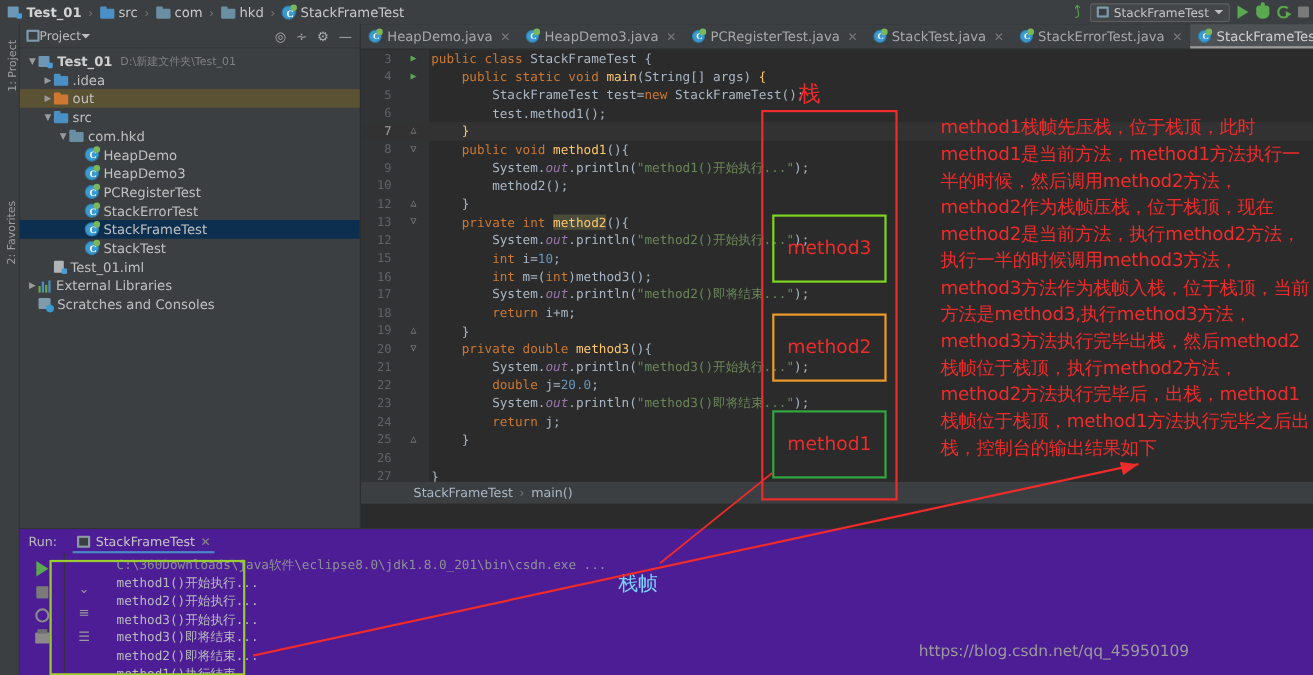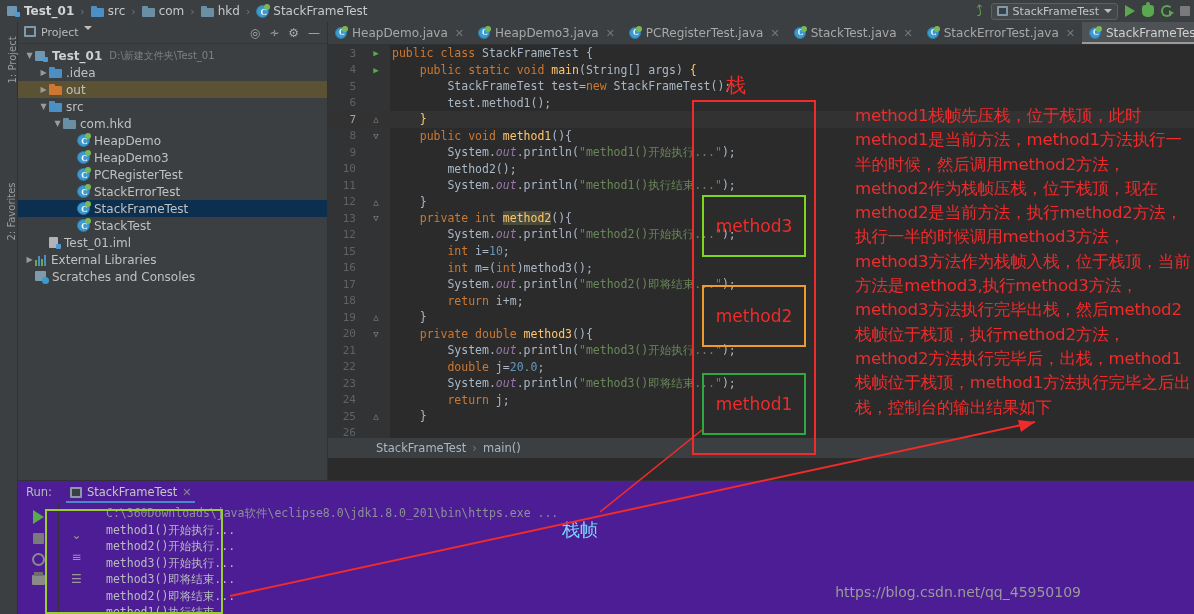--- a/index.html
+++ b/index.html
@@ -92,21 +92,21 @@
 
   
   .projpanel {
     position:absolute; left:18px; top:22px; width:310px; height:458px;
     background:#3c3f41; border-right:1px solid #2f3133;
   }
   .proj-toolbar {
     height:22px; display:flex; align-items:center; padding-left:6px;
     border-bottom:1px solid #34373a; font-size:11px; color:#bbbbbb;
   }
-  .proj-toolbar .pt-left { display:flex; align-items:flex-start; gap:5px; }
+  .proj-toolbar .pt-left { display:flex; align-items:center; }
   .proj-sq { width:12px;height:11px;background:#7d9bab;border-radius:1px;position:relative;}
   .proj-sq::after{content:"";position:absolute;left:2px;top:2px;width:8px;height:7px;background:#3c3f41;}
   .proj-toolbar .pt-right { margin-left:auto; display:flex; align-items:center; gap:9px; padding-right:7px; }
   .tb-ico { color:#aaaaaa; font-size:12px; line-height:1; }
 
   .tree { padding-top:3px; font-size:12px; color:#bbbbbb; }
   .trow { height:17px; display:flex; align-items:center; white-space:nowrap; }
   .trow.sel-blue { background:#0d2f4f; }
   .trow.sel-olive { background:#5b5233; }
   .arrow { width:11px; text-align:center; color:#9a9a9a; font-size:8px; flex:0 0 11px; }
@@ -460,21 +460,20 @@
       <div class="gutter"></div>
       <div class="codelines" id="codelines">
           <div class="cl"><span class="ln">3</span><span class="gut-mark">▶</span><span class="ctext"><span class="k">public class </span><span class="id">StackFrameTest </span><span class="id">{</span></span></div>
           <div class="cl"><span class="ln">4</span><span class="gut-mark">▶</span><span class="ctext">    <span class="k">public static void </span><span class="f">main</span><span class="id">(</span><span class="id">String[] args</span><span class="id">) </span><span class="brace-y">{</span></span></div>
           <div class="cl"><span class="ln">5</span><span class="gut-mark"></span><span class="ctext">        <span class="id">StackFrameTest test=</span><span class="k">new </span><span class="id">StackFrameTest();</span></span></div>
           <div class="cl"><span class="ln">6</span><span class="gut-mark"></span><span class="ctext">        <span class="id">test.method1();</span></span></div>
           <div class="cl hl"><span class="ln cur">7</span><span class="gut-mark fold">△</span><span class="ctext">    <span class="brace-y">}</span></span></div>
           <div class="cl"><span class="ln">8</span><span class="gut-mark fold">▽</span><span class="ctext">    <span class="k">public void </span><span class="f">method1</span><span class="id">(){</span></span></div>
           <div class="cl"><span class="ln">9</span><span class="gut-mark"></span><span class="ctext">        <span class="id">System.</span><span class="fi">out</span><span class="id">.println(</span><span class="s">"method1()开始执行..."</span><span class="id">);</span></span></div>
           <div class="cl"><span class="ln">10</span><span class="gut-mark"></span><span class="ctext">        <span class="id">method2();</span></span></div>
-          <div class="cl"><span class="ln">11</span><span class="gut-mark"></span><span class="ctext">        <span class="id">System.</span><span class="fi">out</span><span class="id">.println(</span><span class="s">"method1()执行结束..."</span><span class="id">);</span></span></div>
           <div class="cl"><span class="ln">12</span><span class="gut-mark fold">△</span><span class="ctext">    <span class="id">}</span></span></div>
           <div class="cl"><span class="ln">13</span><span class="gut-mark fold">▽</span><span class="ctext">    <span class="k">private int </span><span class="f hlword">method2</span><span class="id">(){</span></span></div>
           <div class="cl"><span class="ln">12</span><span class="gut-mark"></span><span class="ctext">        <span class="id">System.</span><span class="fi">out</span><span class="id">.println(</span><span class="s">"method2()开始执行..."</span><span class="id">);</span></span></div>
           <div class="cl"><span class="ln">15</span><span class="gut-mark"></span><span class="ctext">        <span class="k">int </span><span class="id">i=</span><span class="n">10</span><span class="id">;</span></span></div>
           <div class="cl"><span class="ln">16</span><span class="gut-mark"></span><span class="ctext">        <span class="k">int </span><span class="id">m=(</span><span class="k">int</span><span class="id">)method3();</span></span></div>
           <div class="cl"><span class="ln">17</span><span class="gut-mark"></span><span class="ctext">        <span class="id">System.</span><span class="fi">out</span><span class="id">.println(</span><span class="s">"method2()即将结束..."</span><span class="id">);</span></span></div>
           <div class="cl"><span class="ln">18</span><span class="gut-mark"></span><span class="ctext">        <span class="k">return </span><span class="id">i+m;</span></span></div>
           <div class="cl"><span class="ln">19</span><span class="gut-mark fold">△</span><span class="ctext">    <span class="id">}</span></span></div>
           <div class="cl"><span class="ln">20</span><span class="gut-mark fold">▽</span><span class="ctext">    <span class="k">private double </span><span class="f">method3</span><span class="id">(){</span></span></div>
           <div class="cl"><span class="ln">21</span><span class="gut-mark"></span><span class="ctext">        <span class="id">System.</span><span class="fi">out</span><span class="id">.println(</span><span class="s">"method3()开始执行..."</span><span class="id">);</span></span></div>
@@ -507,21 +506,21 @@
       <div class="si-stop"></div>
       <div class="si-gear"></div>
       <div class="si-print"></div>
     </div>
     <div class="run-side2">
       <div class="si">⌄</div>
       <div class="si">≡</div>
       <div class="si">☰</div>
     </div>
     <div class="console" id="console">
-        <div class="cline path">C:\360Downloads\java软件\eclipse8.0\jdk1.8.0_201\bin\https.exe ...</div>
+        <div class="cline path">C:\360Downloads\java软件\eclipse8.0\jdk1.8.0_201\bin\csdn.exe ...</div>
         <div class="cline">method1()开始执行...</div>
         <div class="cline">method2()开始执行...</div>
         <div class="cline">method3()开始执行...</div>
         <div class="cline">method3()即将结束...</div>
         <div class="cline">method2()即将结束...</div>
         <div class="cline">method1()执行结束...</div>
       </div>
   </div>
 
   <div class="stack-title">栈</div>

